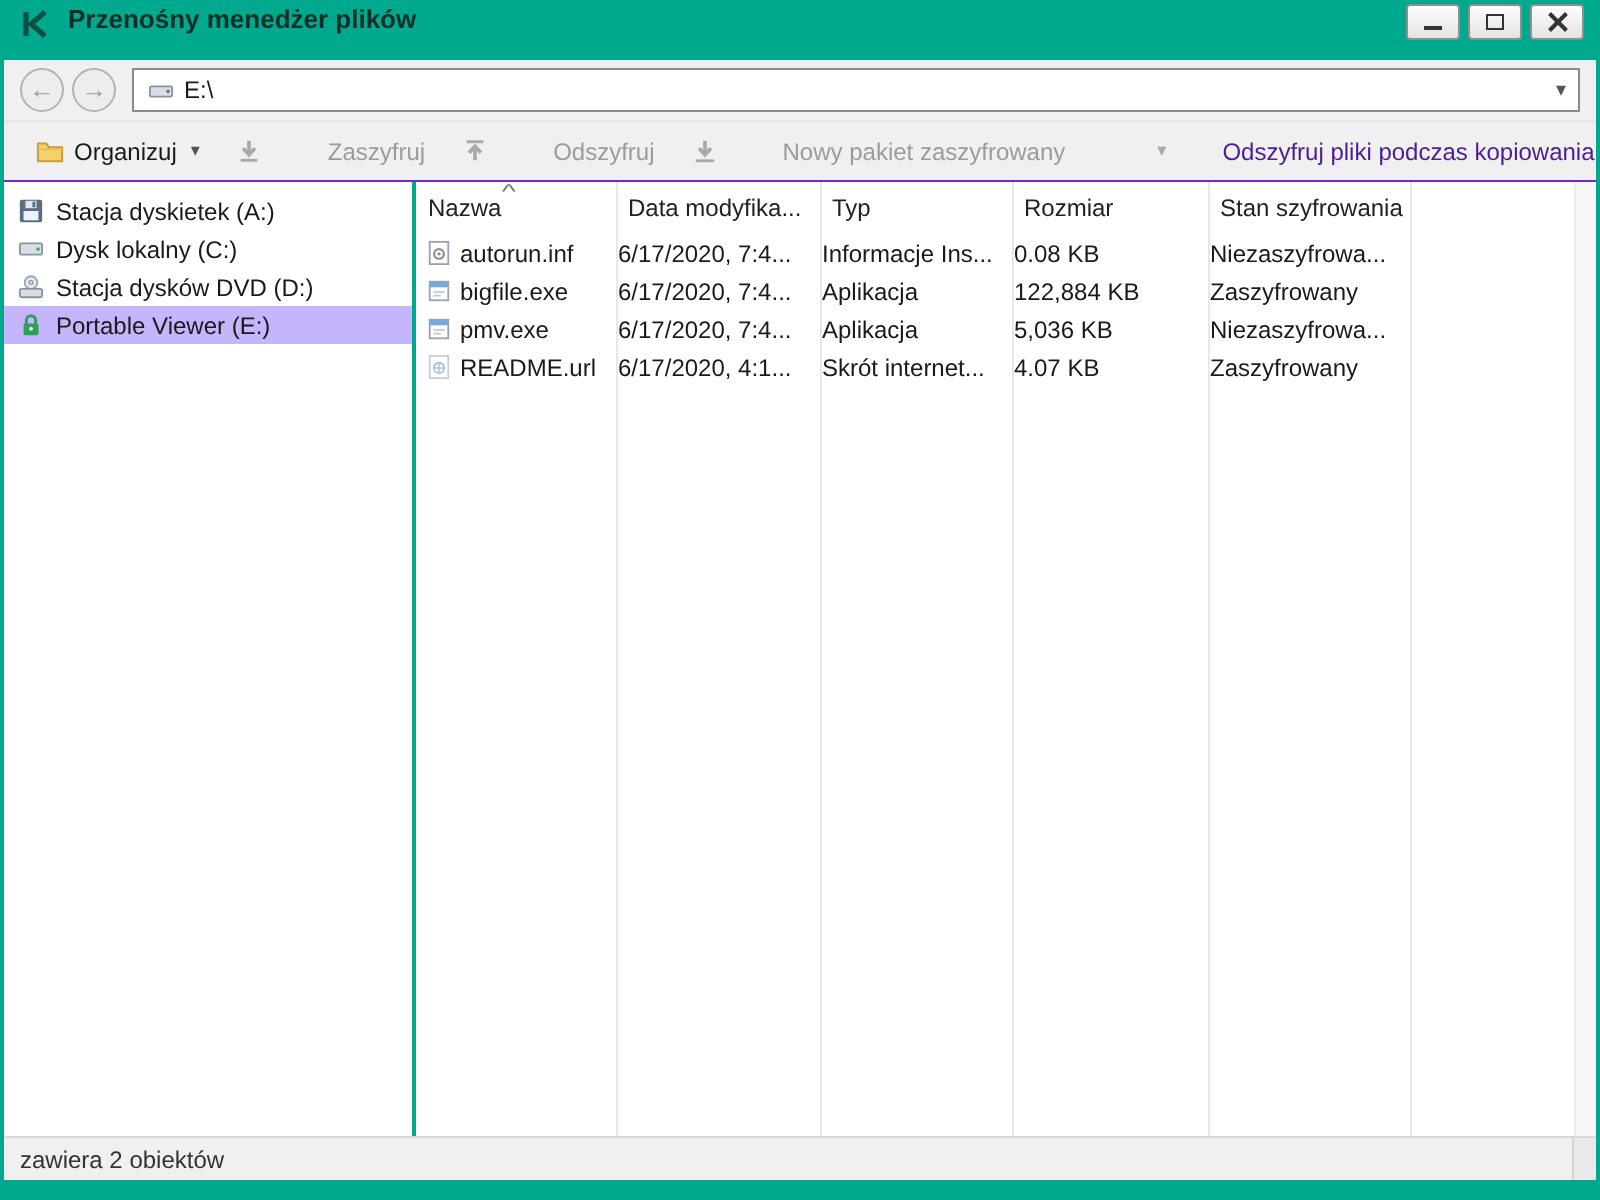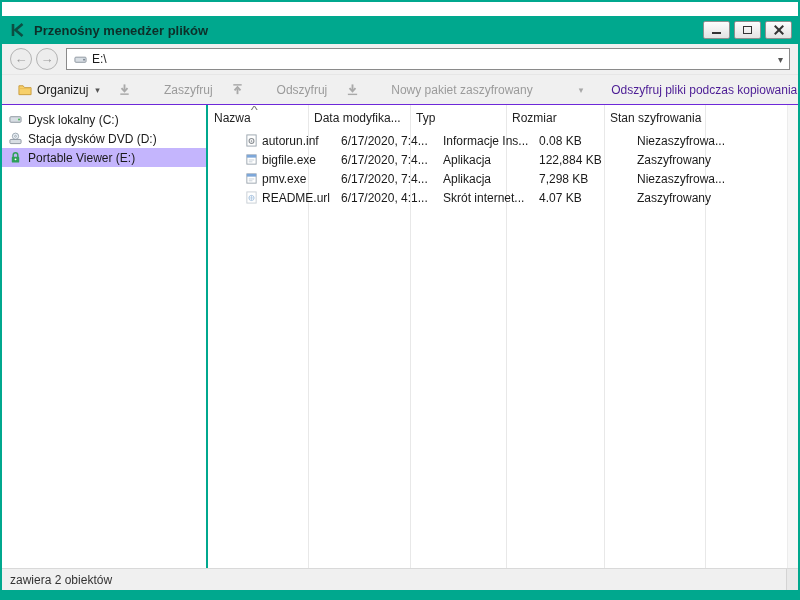--- a/index.html
+++ b/index.html
@@ -7,21 +7,21 @@
     --accent-dark:#008b75;
     --graybg:#f0f0f0;
     --line:#e0e0e0;
   }
   *{box-sizing:border-box;margin:0;padding:0;}
   html,body{width:800px;height:600px;background:#fff;}
   body{font-family:"Liberation Sans","DejaVu Sans",sans-serif;font-size:12px;color:#1a1a1a;}
   .window{width:800px;height:600px;border:2px solid var(--accent);display:flex;flex-direction:column;background:#fff;}
 
   
-  .titlebar{height:28px;background:var(--accent);display:flex;align-items:center;padding:0 6px;flex:0 0 28px;margin-top:14px;}
+  .titlebar{height:28px;background:var(--accent);display:flex;padding:0 6px;flex:0 0 28px;}
   .logo{width:20px;height:20px;display:flex;align-items:center;justify-content:center;margin-right:6px;}
   .wtitle{font-weight:bold;font-size:13px;color:#0d2f29;}
   .win-controls{margin-left:auto;display:flex;gap:4px;}
   .wbtn{width:27px;height:18px;background:linear-gradient(#fdfdfd,#e3e3e3);border:1px solid #8f8f8f;border-radius:2px;display:flex;align-items:center;justify-content:center;cursor:default;position:relative;}
   .glyph-min{width:9px;height:2px;background:#333;margin-top:6px;}
   .glyph-max{width:9px;height:8px;border:1.5px solid #333;}
   .glyph-close{position:relative;width:10px;height:10px;}
   .glyph-close::before,.glyph-close::after{content:"";position:absolute;left:4px;top:-1px;width:2px;height:12px;background:#333;}
   .glyph-close::before{transform:rotate(45deg);}
   .glyph-close::after{transform:rotate(-45deg);}
@@ -49,21 +49,21 @@
   .sb-item{height:19px;display:flex;align-items:center;gap:5px;padding:0 4px 0 6px;white-space:nowrap;}
   .sb-item.selected{background:#c4b5fd;}
   .vsep{width:2px;flex:0 0 2px;background:var(--accent);}
   .filearea{flex:1;position:relative;background:#fff;min-width:0;}
   .colsep{position:absolute;top:0;bottom:0;width:1px;background:#e8e8e8;z-index:0;}
   .scrolltrack{position:absolute;top:0;bottom:0;right:0;width:11px;background:#f7f7f7;border-left:1px solid #ececec;z-index:0;}
   .grid{display:grid;grid-template-columns:100px 102px 96px 98px 100px 1fr;position:relative;z-index:1;}
   .header-row{height:26px;align-items:center;color:#222;}
   .header-row .hcell{padding-left:6px;white-space:nowrap;overflow:hidden;}
   .sort-caret{position:absolute;top:0px;left:44px;font-size:10px;color:#777;z-index:2;transform:scaleX(1.5);}
-  .frow{height:19px;align-items:center;margin-left:32px;}
+  .frow{height:19px;align-items:center;}
   .cell{padding-left:1px;white-space:nowrap;overflow:hidden;}
   .cell.name{display:flex;align-items:center;gap:4px;padding-left:4px;}
   .ficon{width:14px;height:14px;flex:0 0 14px;display:flex;align-items:center;justify-content:center;}
   .sbicon{width:15px;height:15px;flex:0 0 15px;display:flex;align-items:center;justify-content:center;}
 
   
   .statusbar{height:22px;flex:0 0 22px;background:var(--graybg);border-top:1px solid #d9d9d9;display:flex;align-items:center;padding:0 8px;color:#333;position:relative;}
   .scroll-corner{position:absolute;right:0;top:0;bottom:0;width:12px;background:#e9e9e9;border-left:1px solid #d4d4d4;}
   .bottombar{height:8px;flex:0 0 8px;background:var(--accent);}
 </style>
@@ -157,20 +157,31 @@
         <span>?</span>
       </div>
   </div>
 
   <div class="main">
 
     <div class="sidebar">
       <div class="sb-item">
         <span class="sbicon">
           <svg width="13" height="13" viewBox="0 0 14 14">
+              <rect x="1" y="1" width="12" height="12" rx="1" fill="#5b6d80"></rect>
+              <rect x="4" y="1.5" width="6" height="4" fill="#dfe7ee"></rect>
+              <rect x="7.8" y="2" width="1.5" height="3" fill="#5b6d80"></rect>
+              <rect x="3" y="7" width="8" height="5" fill="#eef3f7"></rect>
+            </svg>
+        </span>
+        <span>Stacja dyskietek (A:)</span>
+      </div>
+      <div class="sb-item">
+        <span class="sbicon">
+          <svg width="13" height="13" viewBox="0 0 14 14">
               <rect x="1" y="4" width="12" height="6" rx="1" fill="#d8dee4" stroke="#8a949e"></rect>
               <circle cx="10.8" cy="7" r="1" fill="#3bb54a"></circle>
             </svg>
         </span>
         <span>Dysk lokalny (C:)</span>
       </div>
       <div class="sb-item">
         <span class="sbicon">
           <svg width="13" height="13" viewBox="0 0 14 14">
               <circle cx="7" cy="4.6" r="3.4" fill="#e9eff5" stroke="#9aa6b0"></circle>
@@ -256,21 +267,21 @@
                 <rect x="2" y="2" width="10" height="10" fill="#fff" stroke="#9aa4ad"></rect>
                 <rect x="2" y="2" width="10" height="3" fill="#7da7d9"></rect>
                 <rect x="4" y="7" width="6" height="1" fill="#c3cdd6"></rect>
                 <rect x="4" y="9" width="4" height="1" fill="#c3cdd6"></rect>
               </svg>
           </span>
           <span>pmv.exe</span>
         </div>
         <div class="cell">6/17/2020, 7:4...</div>
         <div class="cell">Aplikacja</div>
-        <div class="cell">7,298 KB</div>
+        <div class="cell">5,036 KB</div>
         <div class="cell">Niezaszyfrowa...</div>
         <div class="cell"></div>
       </div>
 
       <div class="grid frow">
         <div class="cell name">
           <span class="ficon">
             <svg width="13" height="13" viewBox="0 0 14 14">
                 <rect x="2" y="1" width="10" height="12" fill="#fff" stroke="#c7ced4"></rect>
                 <circle cx="7" cy="7.5" r="2.8" fill="none" stroke="#a9c4e0"></circle>

